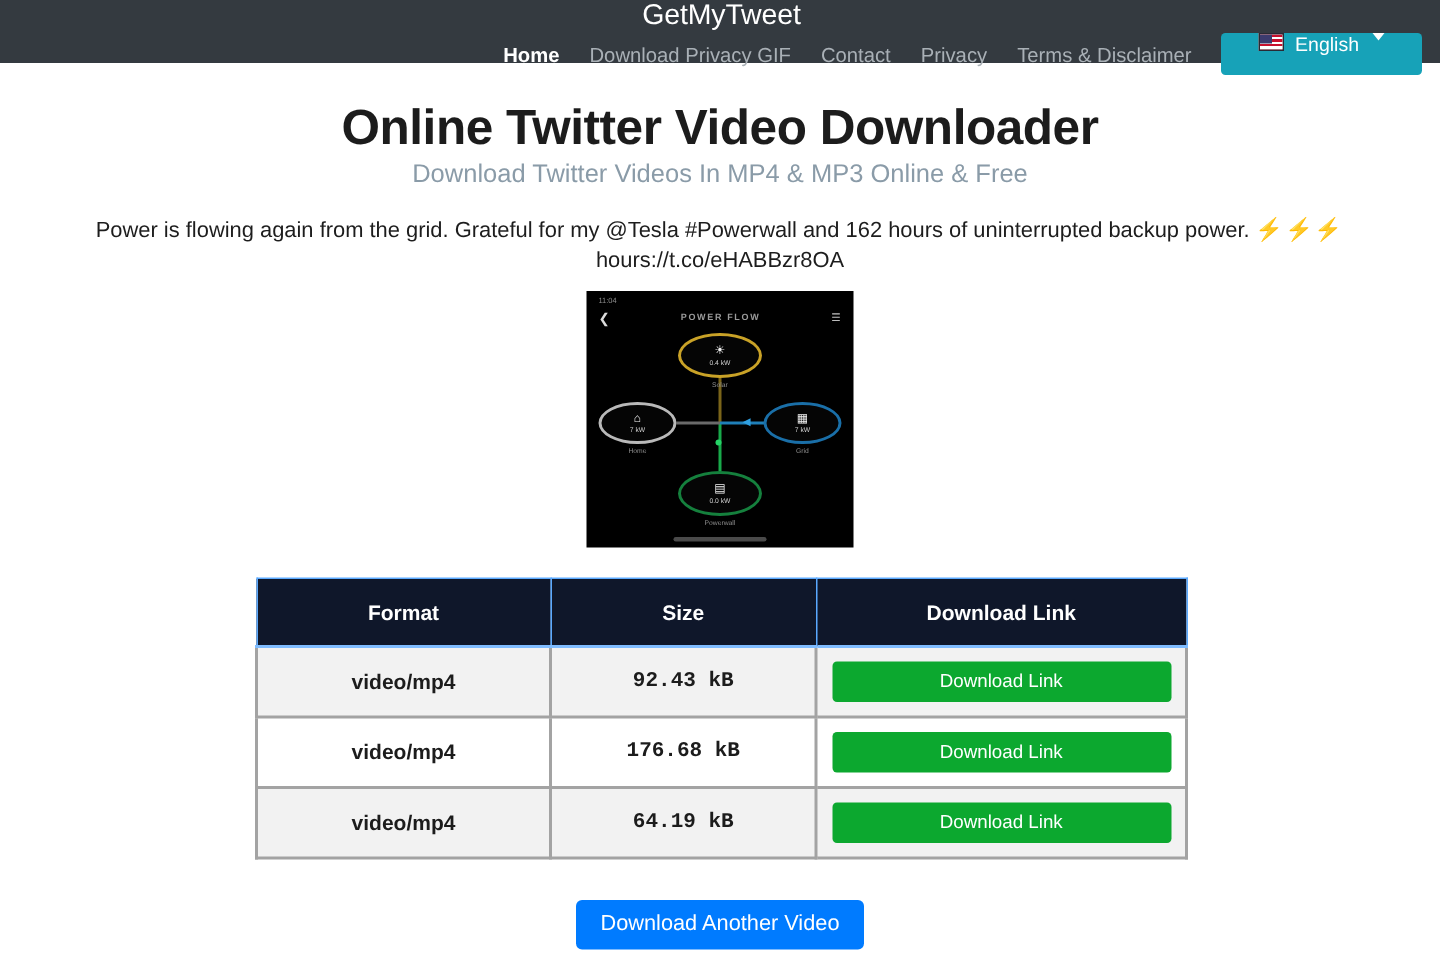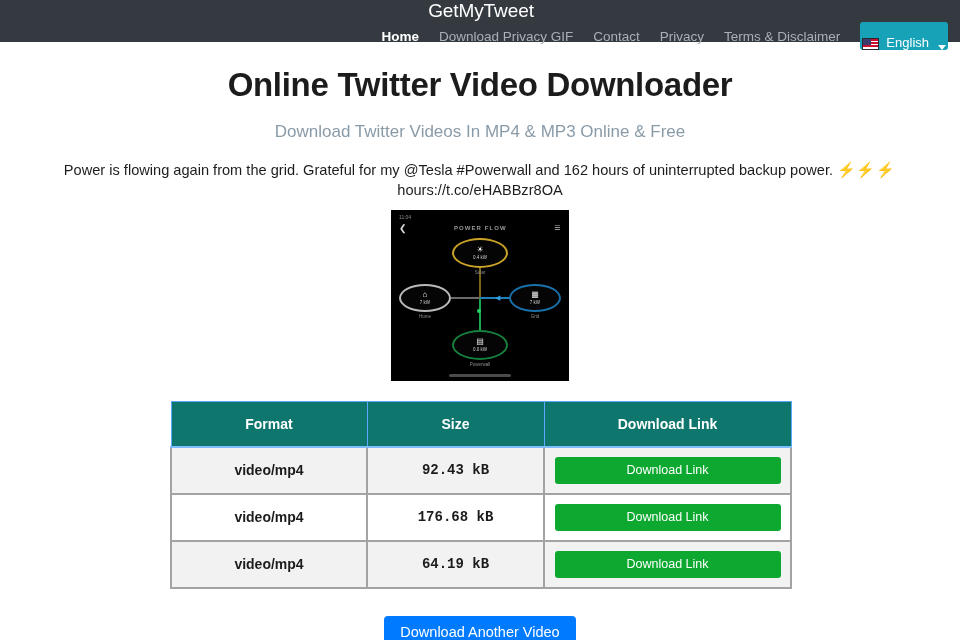--- a/index.html
+++ b/index.html
@@ -46,23 +46,23 @@
   }
   .nav-link.active { color: #ffffff; font-weight: 700; }
 
   .lang-btn {
     margin-left: 10px;
     background: #17a2b8;
     color: #ffffff;
     border: none;
     border-radius: 3px;
     height: 28px;
-    padding: 0 2px;
+    padding: 0 25px;
     display: flex;
-    align-items: flex-end;
+    align-items: flex-start;
     gap: 7px;
     font-size: 13px;
     font-family: "Liberation Sans", sans-serif;
     cursor: pointer;
   }
   .flag-icon {
     width: 17px;
     height: 12px;
     display: inline-block;
     position: relative;
@@ -99,21 +99,21 @@
     font-size: 33px;
     font-weight: 700;
     margin: 24px 0 0 0;
     letter-spacing: -0.3px;
   }
   .page-subtitle {
     text-align: center;
     color: #8a9ba8;
     font-size: 17px;
     font-weight: 400;
-    margin: 18px 0 0 0;
+    margin: 2px 0 0 0;
   }
 
   
   .tweet-text {
     text-align: center;
     color: #1d1d1d;
     font-size: 14.6px;
     line-height: 20px;
     margin: 18px auto 0 auto;
     width: 840px;
@@ -191,21 +191,21 @@
   .table-wrap {
     width: 620px;
     margin: 20px auto 0 auto;
   }
   table.dl-table {
     width: 100%;
     border-collapse: collapse;
     table-layout: fixed;
   }
   table.dl-table th {
-    background: #0f766e;
+    background: #0f172a;
     color: #ffffff;
     font-size: 14px;
     font-weight: 700;
     height: 45px;
     text-align: center;
     border: 1px solid #5aa9ff;
     border-bottom: 2px solid #7fbcff;
   }
   table.dl-table td {
     height: 47px;

